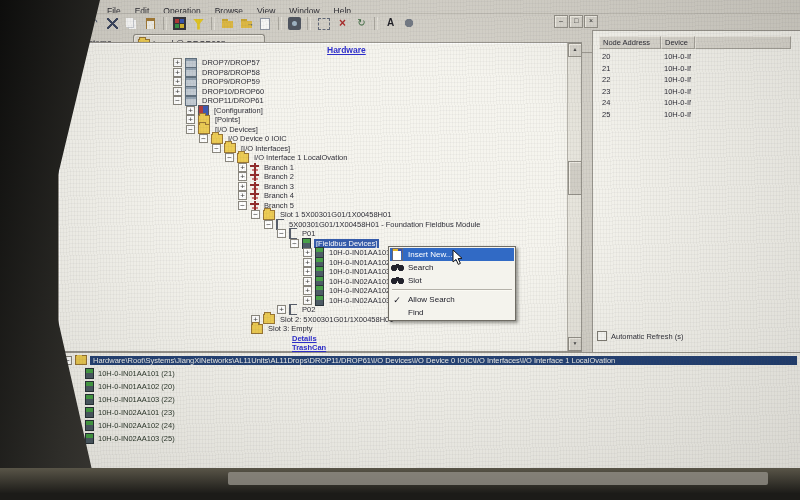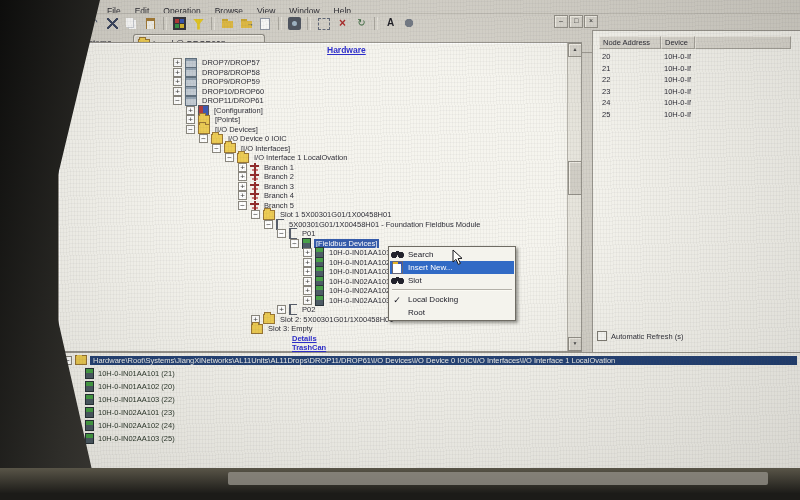--- a/index.html
+++ b/index.html
@@ -468,46 +468,46 @@
             <span>10H-0-IN02AA102 (24)</span>
           </div>
           <div class="brow" style="top: 80px;">
             <span class="ic ic-device"></span>
             <span>10H-0-IN02AA103 (25)</span>
           </div>
         </div>
     </div>
 
     <div class="ctx" id="ctxMenu">
+        <div class="ctx-item hl">
+          <span class="mi">
+            <span class="mi-insert"></span>
+          </span>
+          <span>Insert New...</span>
+        </div>
         <div class="ctx-item">
           <span class="mi">
             <span class="mi-binoc"></span>
           </span>
           <span>Search</span>
         </div>
-        <div class="ctx-item hl">
-          <span class="mi">
-            <span class="mi-insert"></span>
-          </span>
-          <span>Insert New...</span>
-        </div>
         <div class="ctx-item">
           <span class="mi">
             <span class="mi-binoc"></span>
           </span>
           <span>Slot</span>
         </div>
         <div class="ctx-sep"></div>
         <div class="ctx-item">
           <span class="mi mi-check">✓</span>
-          <span>Local Docking</span>
+          <span>Allow Search</span>
         </div>
         <div class="ctx-item">
           <span class="mi"></span>
-          <span>Root</span>
+          <span>Find</span>
         </div>
       </div>
 
     <svg class="cursor" width="13" height="17" viewBox="0 0 13 17">
       <polygon points="1,1 1,13 4,10.4 6.3,15.4 8.4,14.4 6.1,9.6 10,9.3" fill="#fdfdfa" stroke="#15151a" stroke-width="1"></polygon>
     </svg>
 
     <div class="moire"></div>
   </div>
 

